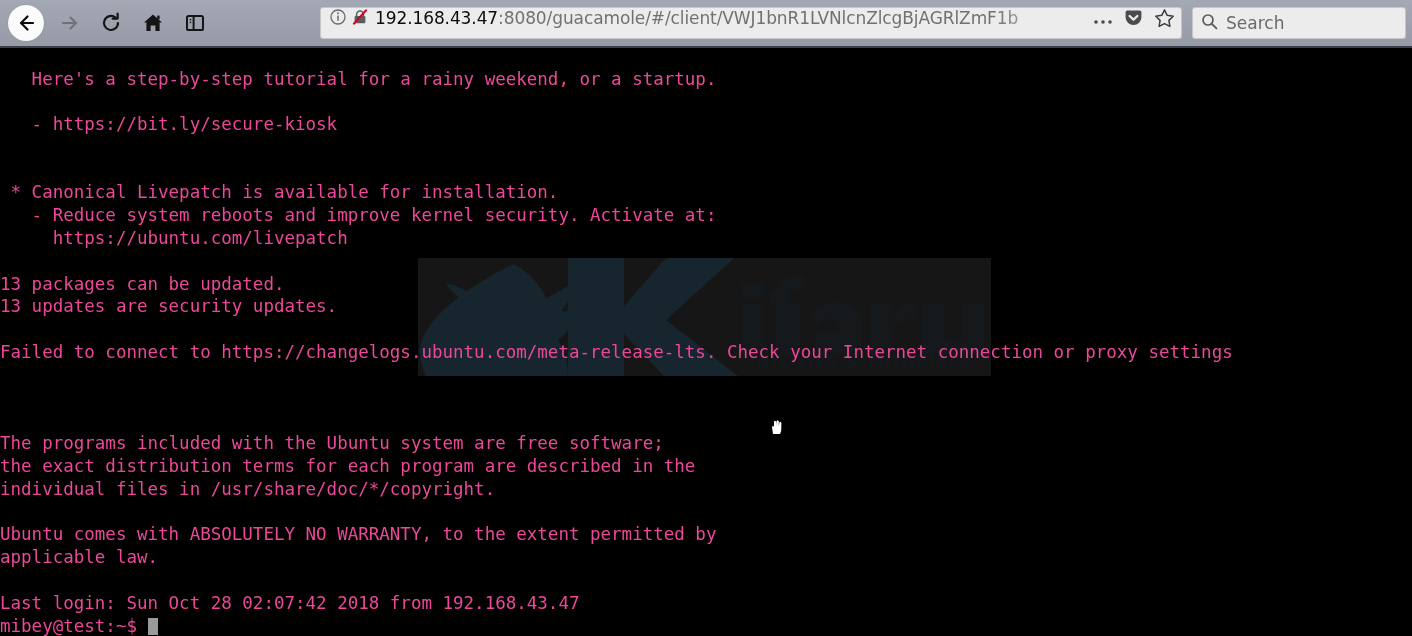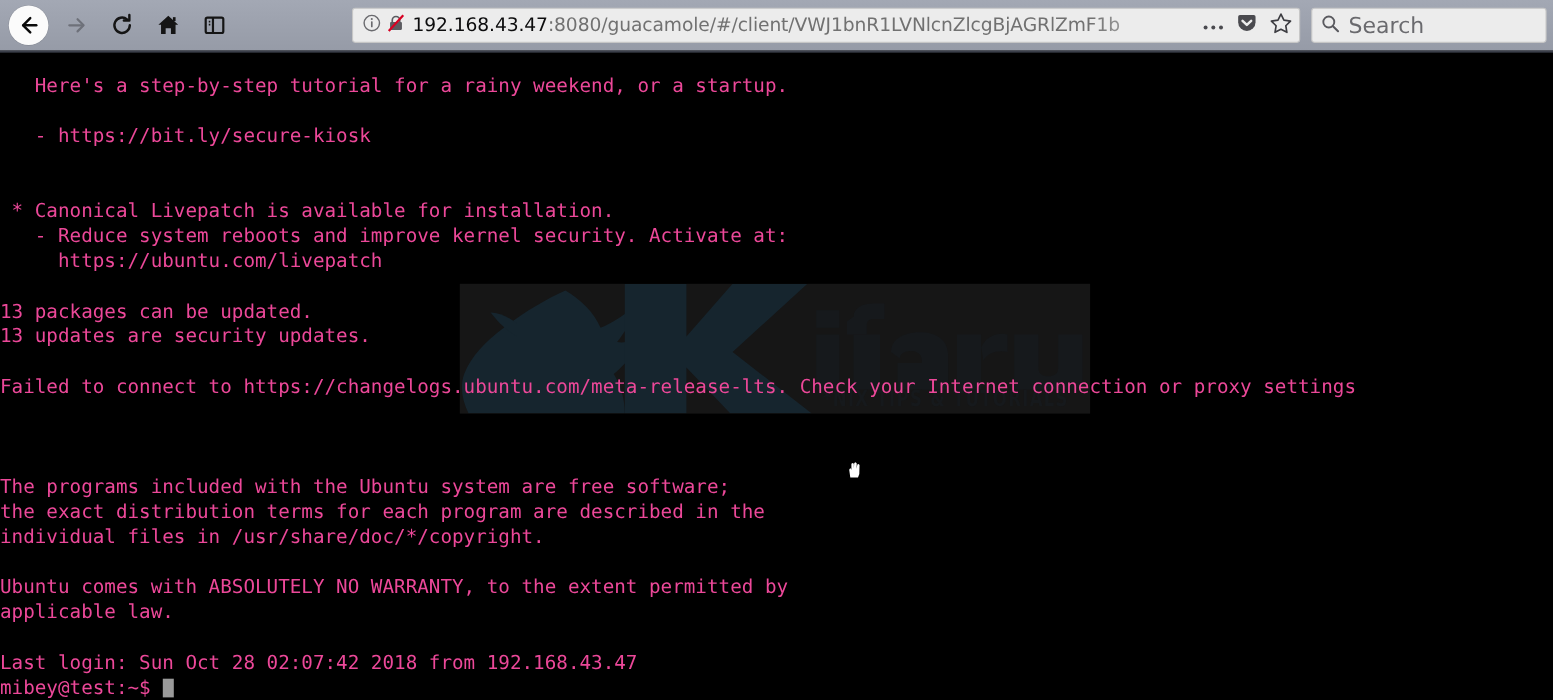--- a/index.html
+++ b/index.html
@@ -59,21 +59,21 @@
     padding: 0 0 0 4px;
   }
   .urlbar {
     margin-left: 100px;
     flex: 1;
     height: 32px;
     background: #ececec;
     border: 1px solid #c6c6c6;
     border-radius: 3px;
     display: flex;
-    align-items: center;
+    align-items: flex-start;
     padding: 0 6px 0 8px;
     box-sizing: border-box;
     min-width: 0;
     position: relative;
   }
   .identity-box {
     display: flex;
     align-items: center;
     gap: 4px;
     flex: 0 0 auto;
@@ -122,21 +122,21 @@
     border: 1px solid #c6c6c6;
     border-radius: 3px;
     display: flex;
     align-items: center;
     padding: 0 8px;
     box-sizing: border-box;
     gap: 8px;
     flex: 0 0 auto;
   }
   .search-placeholder {
-    font-size: 20px;
+    font-size: 17px;
     color: #6a6a6e;
     font-family: "DejaVu Sans", sans-serif;
   }
 
   
   .terminal {
     position: absolute;
     top: 48px; left: 0;
     width: 1412px;
     height: 588px;

